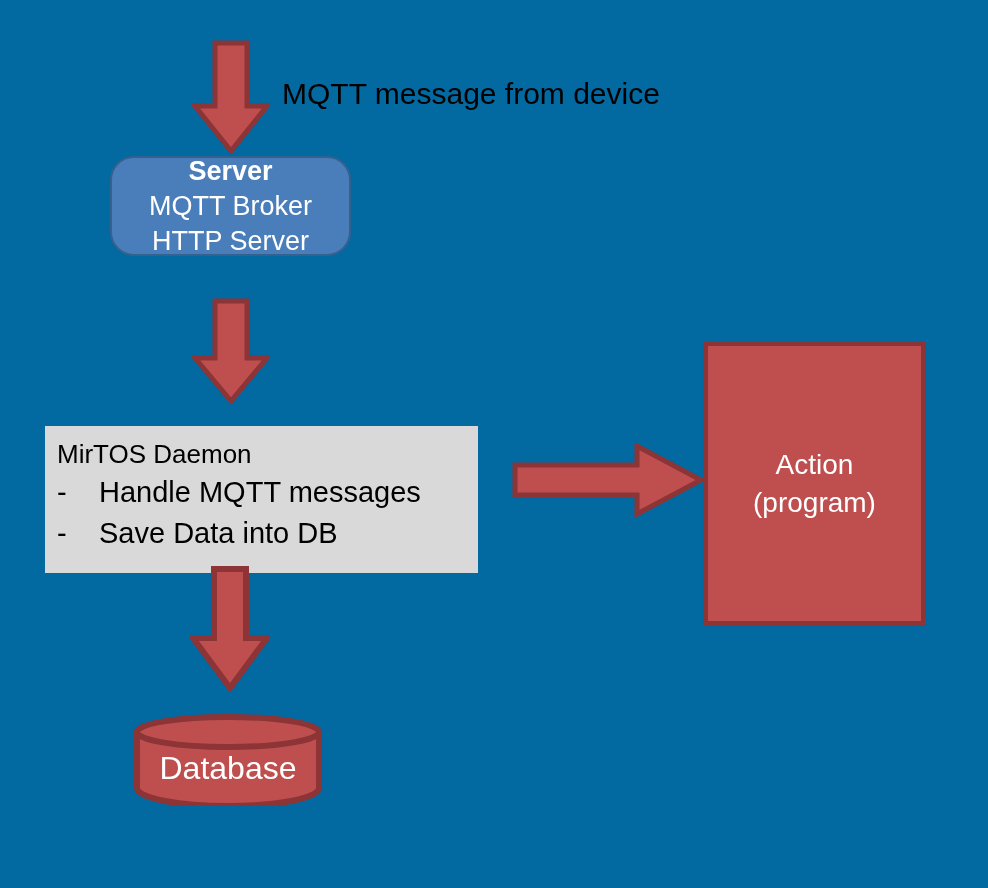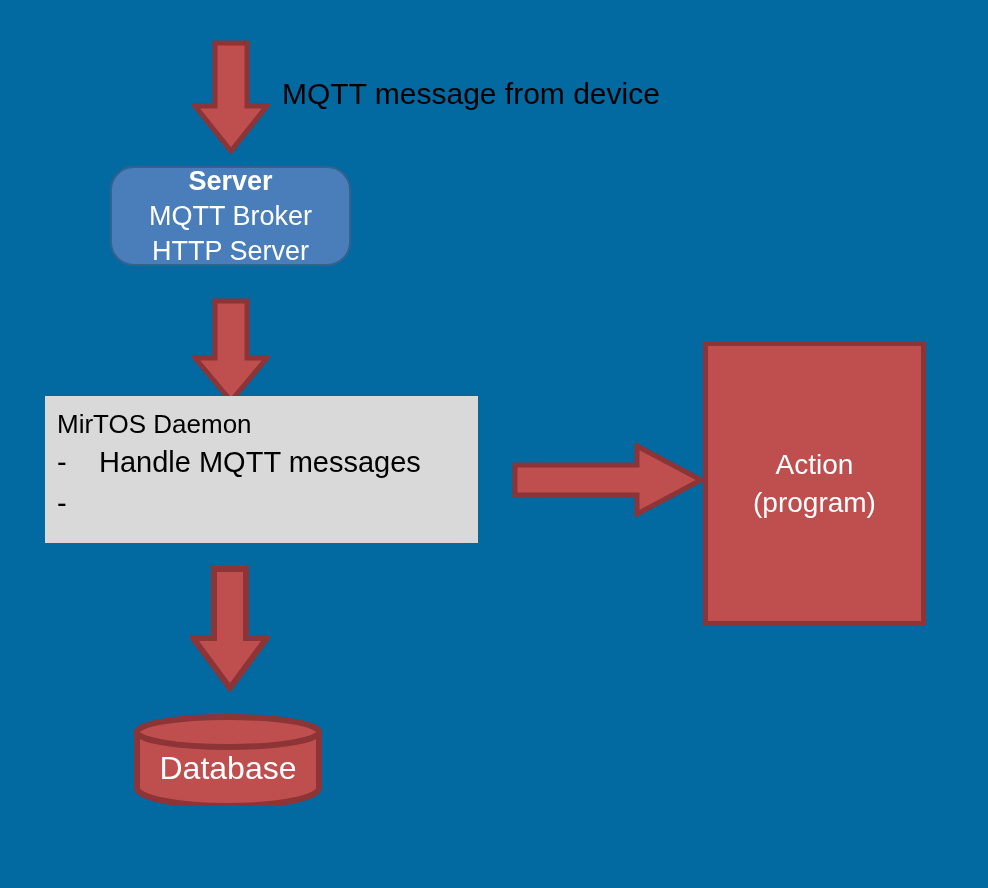--- a/index.html
+++ b/index.html
@@ -30,21 +30,21 @@
     width: 450px;
     font-size: 30px;
     line-height: 38px;
     color: #000000;
     white-space: nowrap;
   }
 
   
   #server-box {
     left: 110px;
-    top: 166px;
+    top: 156px;
     width: 241px;
     height: 100px;
     background: #4a7ebb;
     border: 2px solid #35618f;
     border-radius: 24px;
     display: flex;
     flex-direction: column;
     align-items: center;
     justify-content: center;
     color: #ffffff;
@@ -53,21 +53,21 @@
     font-size: 27px;
     line-height: 35px;
     text-align: center;
     white-space: nowrap;
   }
   #server-box .ln.strong { font-weight: bold; }
 
   
   #daemon-box {
     left: 45px;
-    top: 396px;
+    top: 426px;
     width: 433px;
     height: 147px;
     background: #d9d9d9;
     color: #000000;
     padding: 10px 0 0 12px;
   }
   #daemon-title {
     font-size: 26px;
     line-height: 36px;
     white-space: nowrap;
@@ -167,20 +167,21 @@
 
   <div class="node" id="daemon-box">
     <div id="daemon-title">MirTOS Daemon</div>
     <ul>
       <li>
         <span class="dash">-</span>
         <span>Handle MQTT messages</span>
       </li>
       <li>
         <span class="dash">-</span>
+        <span>Save Data into DB</span>
       </li>
     </ul>
   </div>
 
   <div class="arrow" id="arrow-daemon-to-action">
     <svg viewBox="0 0 192 74" width="192" height="74" xmlns="http://www.w3.org/2000/svg">
       <polygon points="3,22 125,22 125,3 189,37 125,71 125,52 3,52" fill="#bf4f4f" stroke="#8c3436" stroke-width="5" stroke-linejoin="miter"></polygon>
     </svg>
   </div>
 

